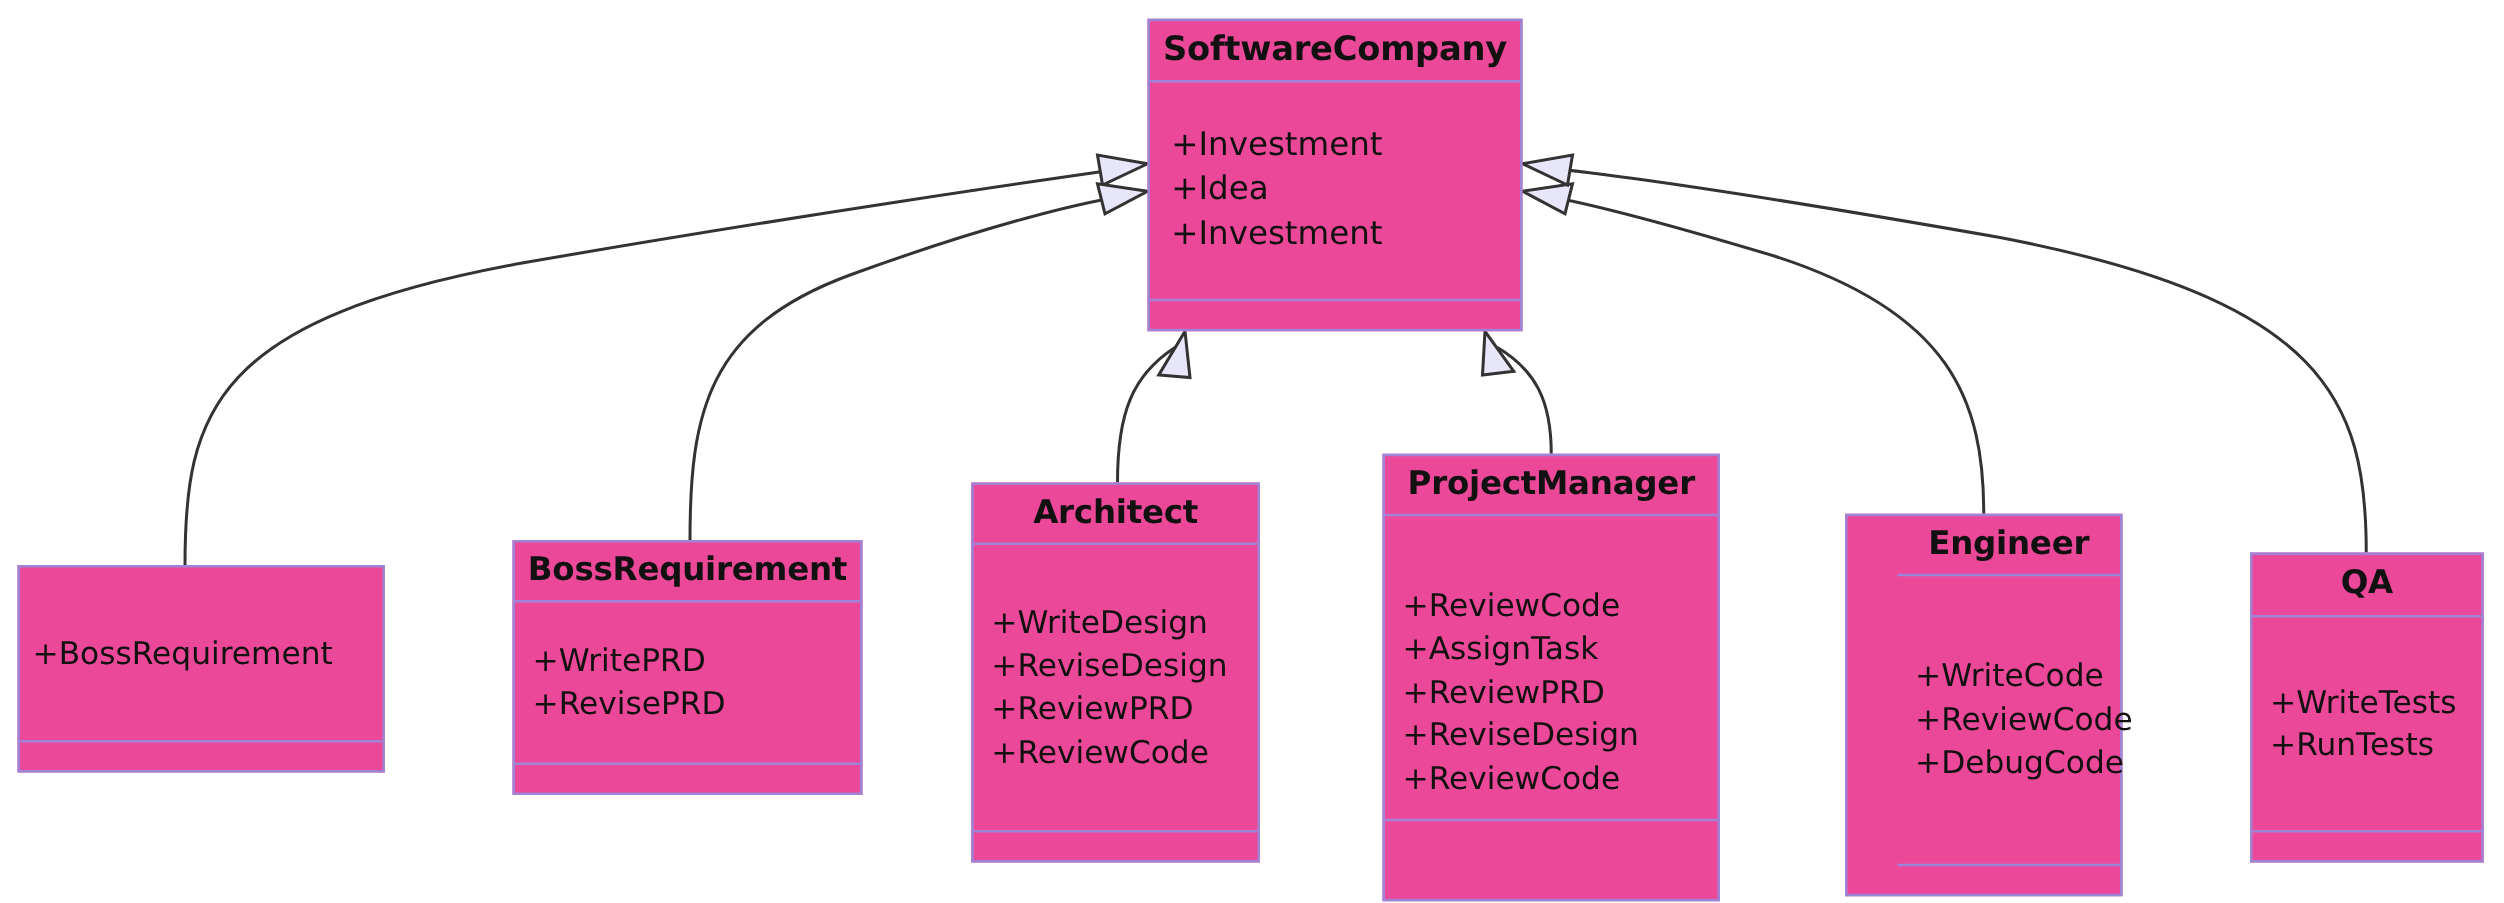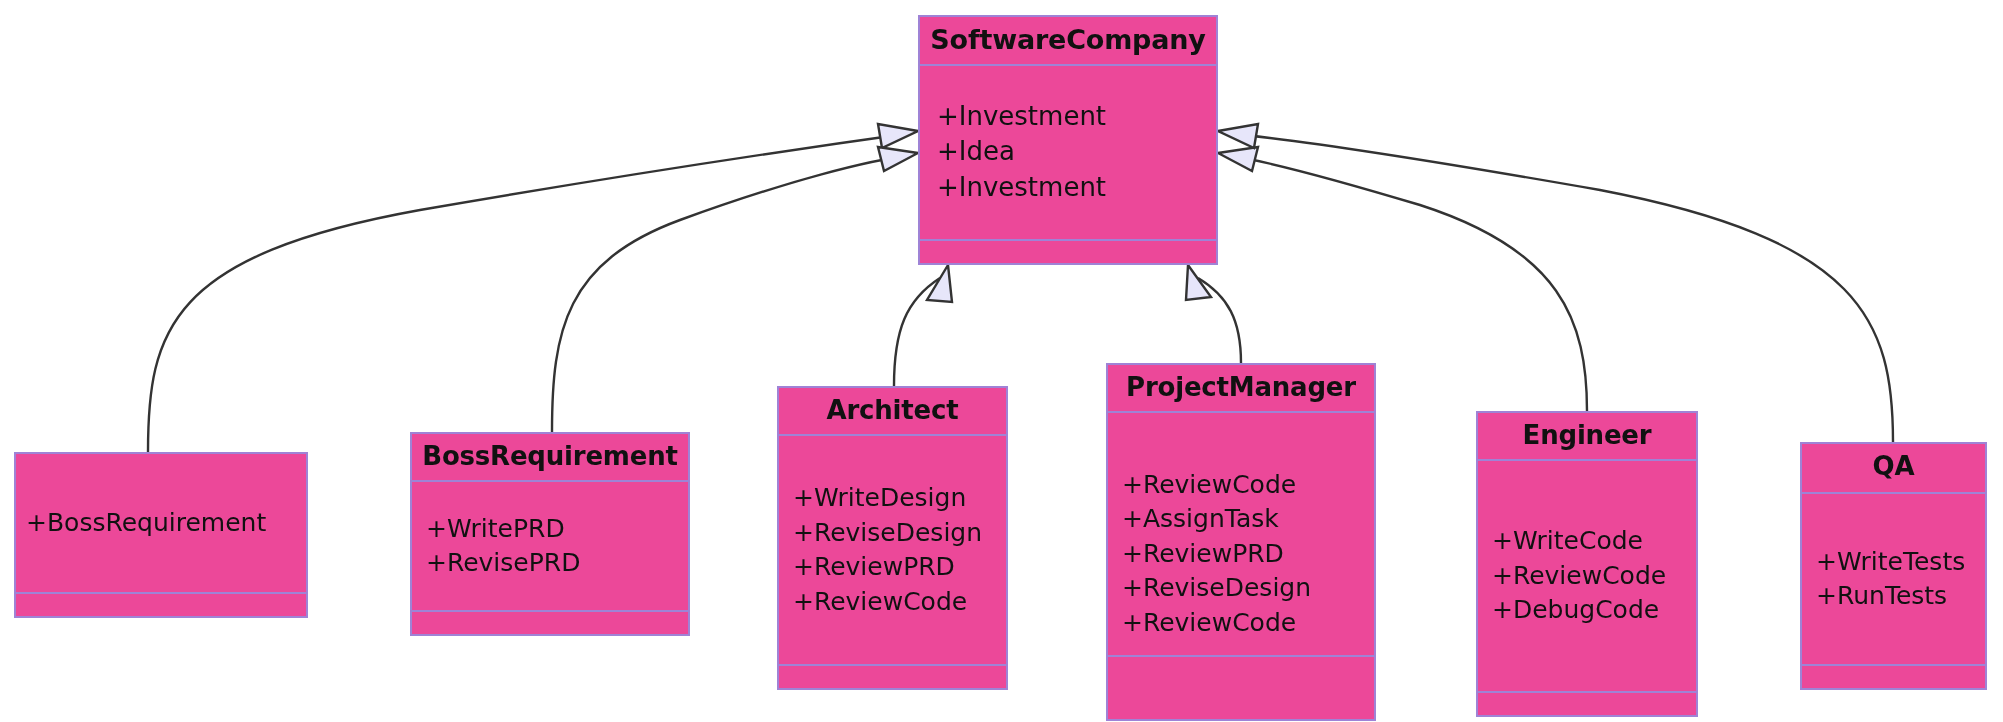--- a/index.html
+++ b/index.html
@@ -64,21 +64,21 @@
     height: 22px;
     flex: 0 0 22px;
   }
 
   
   #node-softwarecompany { left: 918px;  top: 15px;  width: 300px; height: 250px; }
   #node-boss            { left: 14px;   top: 452px; width: 294px; height: 166px; }
   #node-productmanager  { left: 410px;  top: 432px; width: 280px; height: 204px; }
   #node-architect       { left: 777px;  top: 386px; width: 231px; height: 304px; }
   #node-projectmanager  { left: 1106px; top: 363px; width: 270px; height: 358px; gap: 40px; }
-  #node-engineer        { left: 1476px; top: 411px; width: 222px; height: 306px; }
+  #node-engineer        { left: 1476px; top: 411px; width: 222px; height: 306px; padding-left: 40px; }
   #node-qa              { left: 1800px; top: 442px; width: 187px; height: 248px; }
 
   #node-softwarecompany .uml-title { font-size: 27px; }
   #node-softwarecompany .uml-members { padding-top: 12px; padding-left: 17px; }
   #node-softwarecompany .uml-member { font-size: 26px; line-height: 1.37; }
   #node-boss .uml-members { padding-left: 10px; }
   #node-qa .uml-title { padding-bottom: 11px; }
 </style>
 </head>
 <body>

